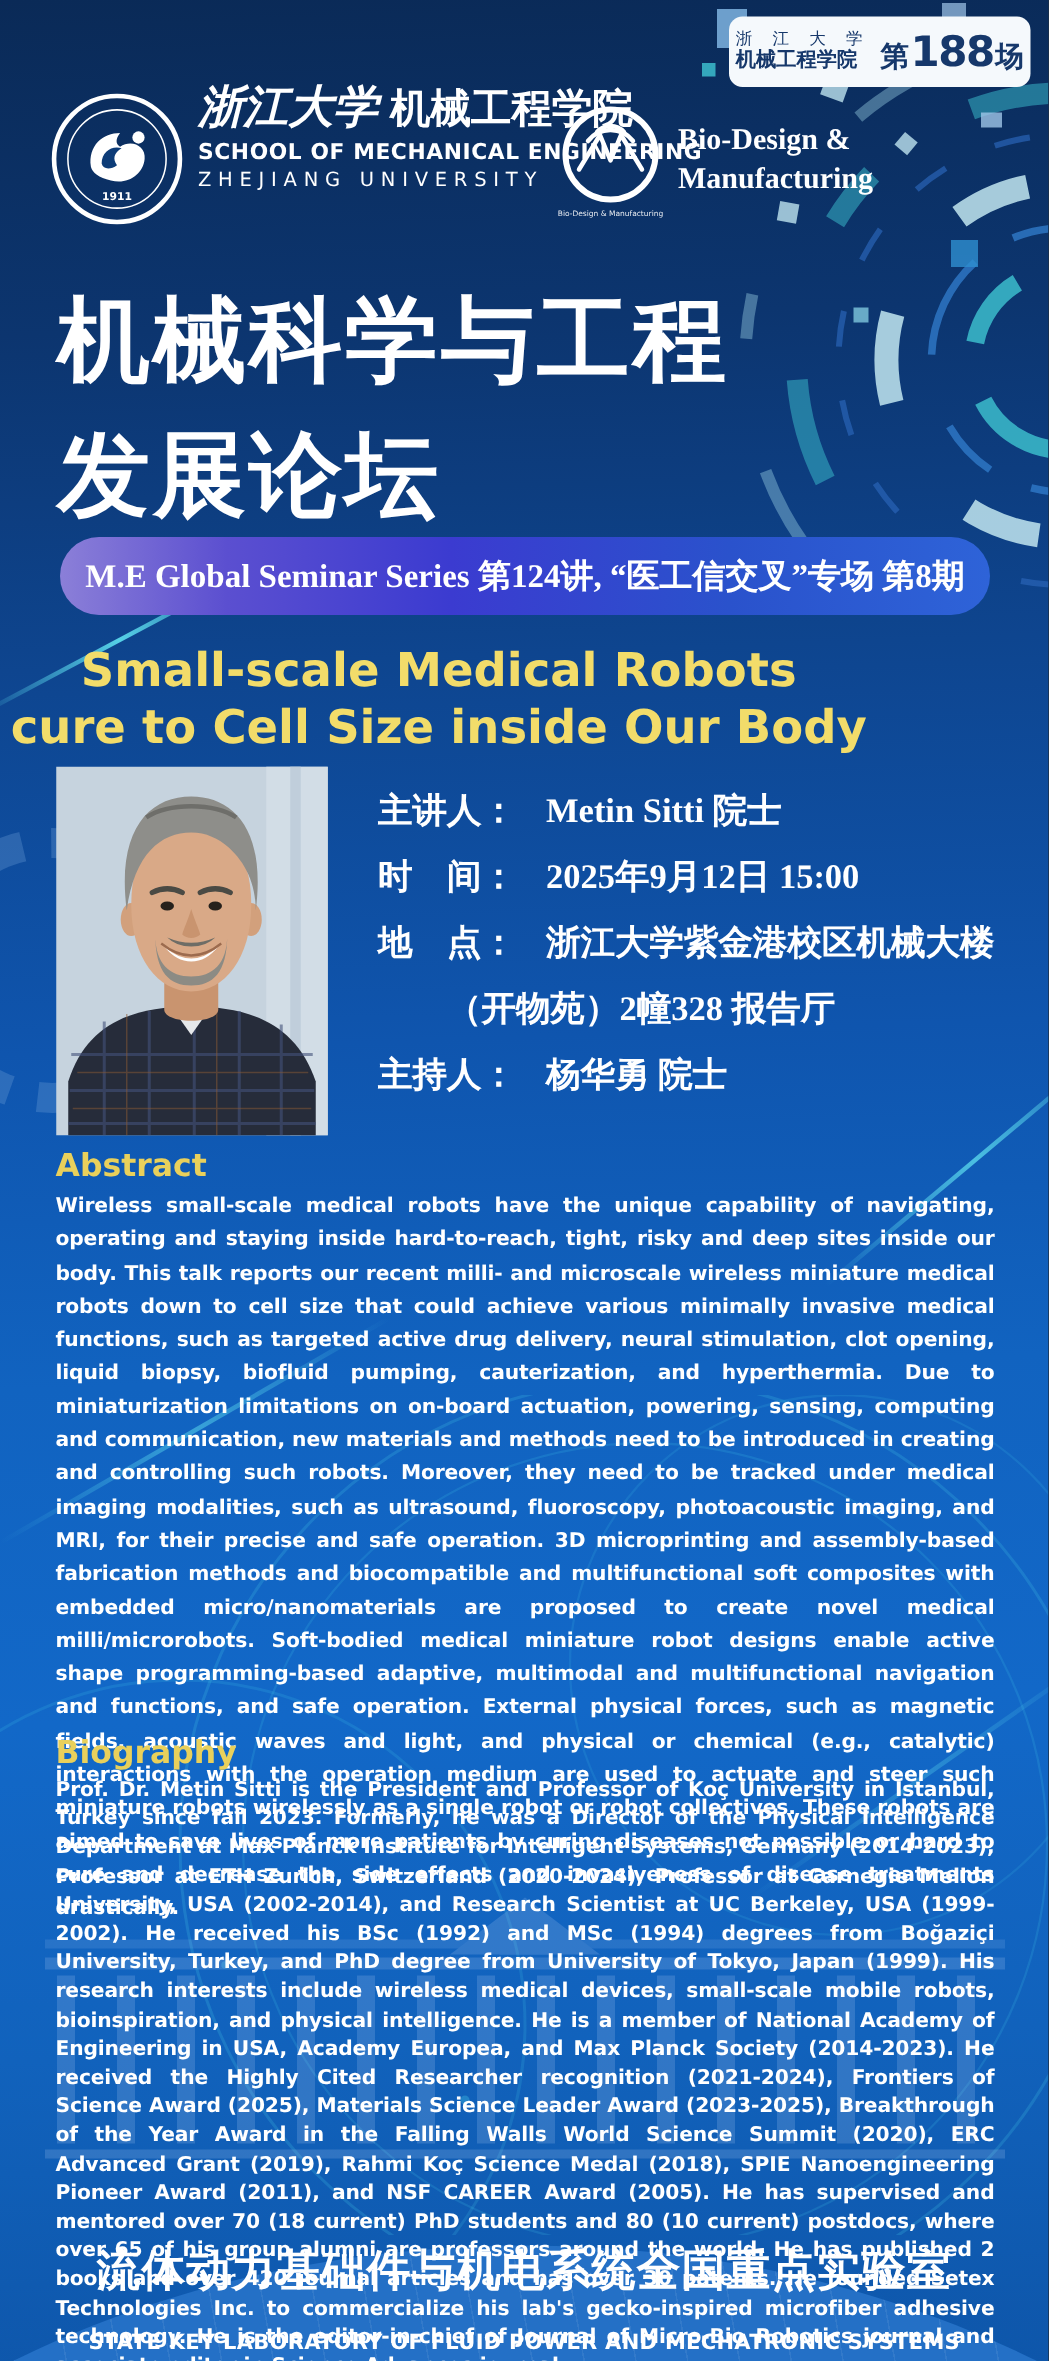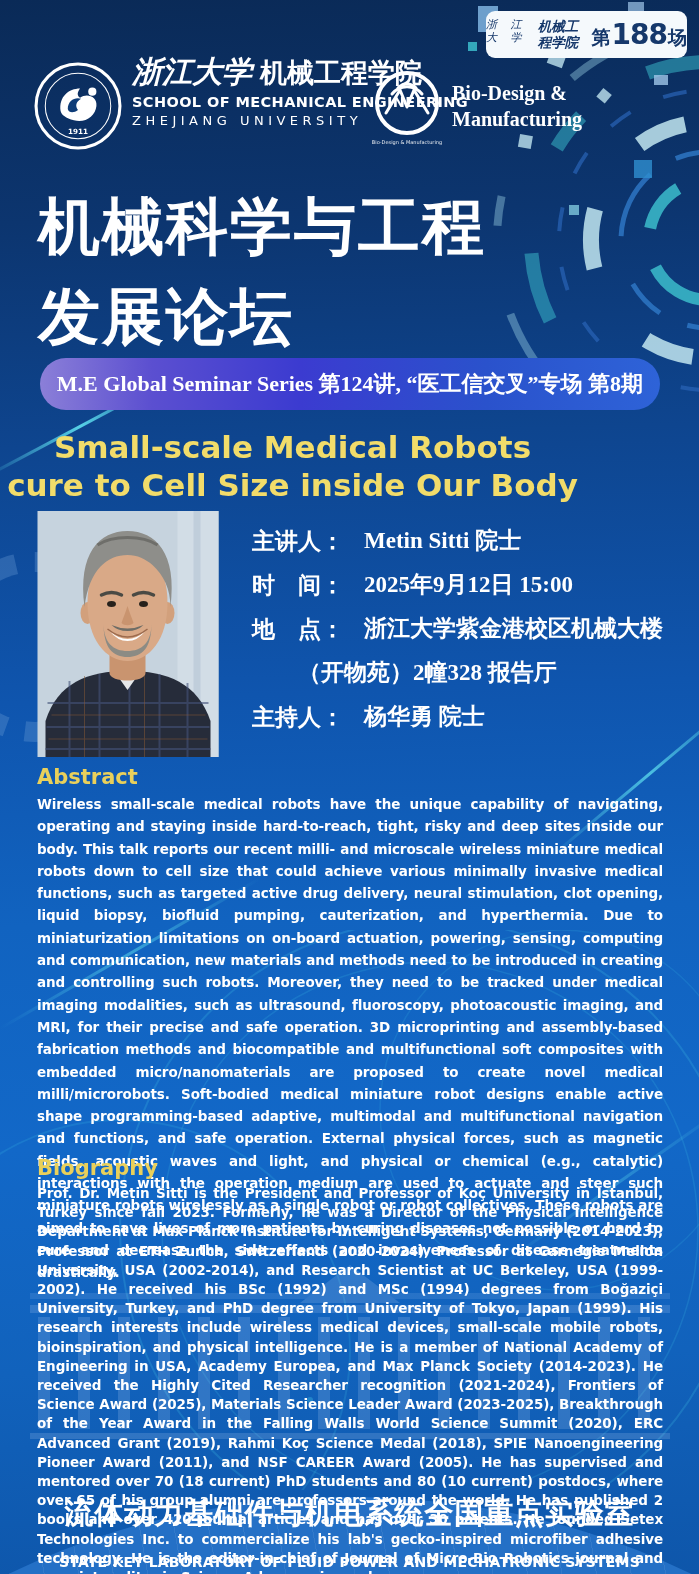--- a/index.html
+++ b/index.html
@@ -22,21 +22,21 @@
   .footer-arc::before{content:"";position:absolute;inset:0;
         background:repeating-linear-gradient(80deg,rgba(255,255,255,.07) 0 1px,transparent 1px 34px);}
   .badge-sq{position:absolute;}
   .sq-a{left:478px;top:6px;width:20px;height:26px;background:#7fb4e0;opacity:.85;}
   .sq-b{left:650px;top:38px;width:32px;height:18px;background:#a9d2ee;opacity:.9;}
   .sq-c{left:628px;top:2px;width:16px;height:12px;background:#9fc6e8;opacity:.7;}
   .sq-d{left:468px;top:42px;width:9px;height:9px;background:#38b5c6;opacity:.9;}
   
   .badge{position:absolute;left:486px;top:11px;width:201px;height:47px;background:#f5f9fc;border-radius:9px;
          display:flex;align-items:center;justify-content:center;gap:7px;color:#16386b;z-index:5;}
-  .badge-left{display:flex;flex-direction:row;line-height:1.15;font-style:italic;}
+  .badge-left{display:flex;flex-direction:column;line-height:1.15;}
   .badge-univ{font-size:11px;letter-spacing:5px;font-weight:500;}
   .badge-series{font-size:13.5px;font-weight:700;}
   .badge-right{font-weight:800;display:flex;align-items:baseline;}
   .b-pre,.b-suf{font-size:19px;}
   .b-num{font-size:28px;letter-spacing:-1px;padding:0 1px;}
   
   .seal{position:absolute;left:34px;top:62px;width:88px;height:88px;z-index:4;}
   .school-block{position:absolute;left:132px;top:54px;z-index:4;line-height:1.2;}
   .row-cn{display:flex;align-items:baseline;gap:8px;}
   .cn-script{font-family:"DejaVu Serif","Liberation Serif",serif;font-style:italic;font-weight:700;font-size:30px;}

